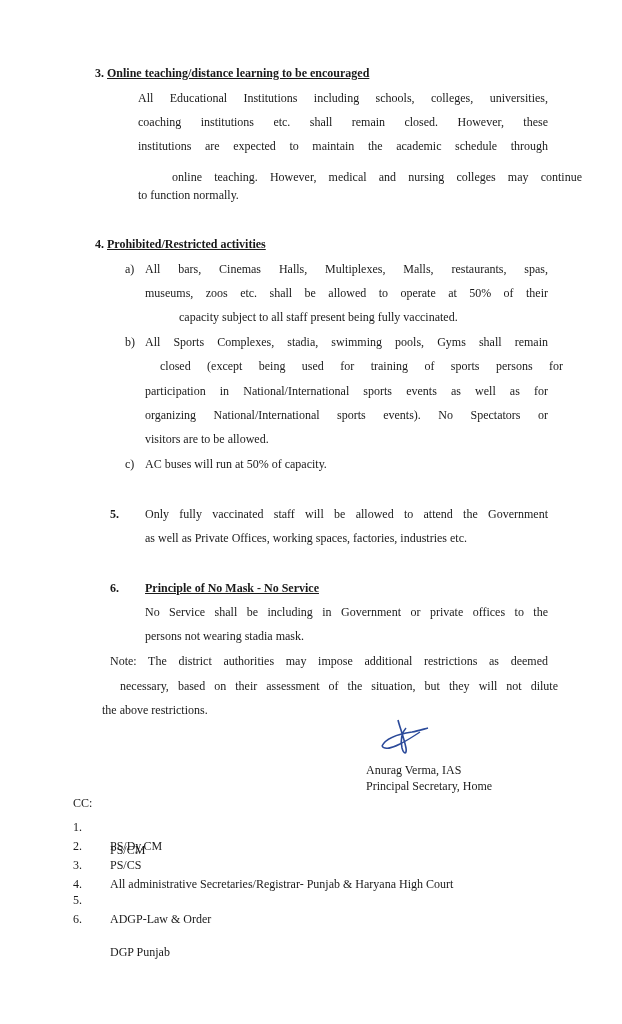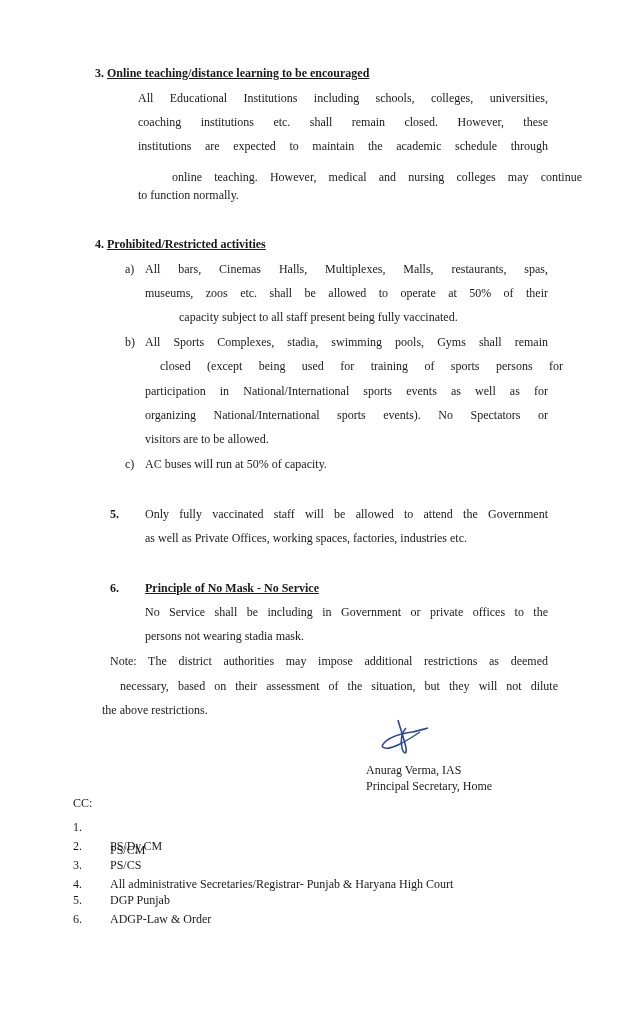--- a/index.html
+++ b/index.html
@@ -88,17 +88,17 @@
   <div class="abs line" style="left:73px; top:838px;">2.</div>
   <div class="abs line" style="left:110px; top:838px;">PS/Dy.CM</div>
 
   <div class="abs line" style="left:73px; top:857px;">3.</div>
   <div class="abs line" style="left:110px; top:857px;">PS/CS</div>
 
   <div class="abs line" style="left:73px; top:876px;">4.</div>
   <div class="abs line" style="left:110px; top:876px;">All administrative Secretaries/Registrar- Punjab &amp; Haryana High Court</div>
 
   <div class="abs line" style="left:73px; top:892px;">5.</div>
-  <div class="abs line" style="left:110px; top:892px;">DGP Punjab</div>
+  <div class="abs line" style="left:110px; top:944px;">DGP Punjab</div>
 
   <div class="abs line" style="left:73px; top:911px;">6.</div>
   <div class="abs line" style="left:110px; top:911px;">ADGP-Law &amp; Order</div>
 </div>
 
 </body></html>

